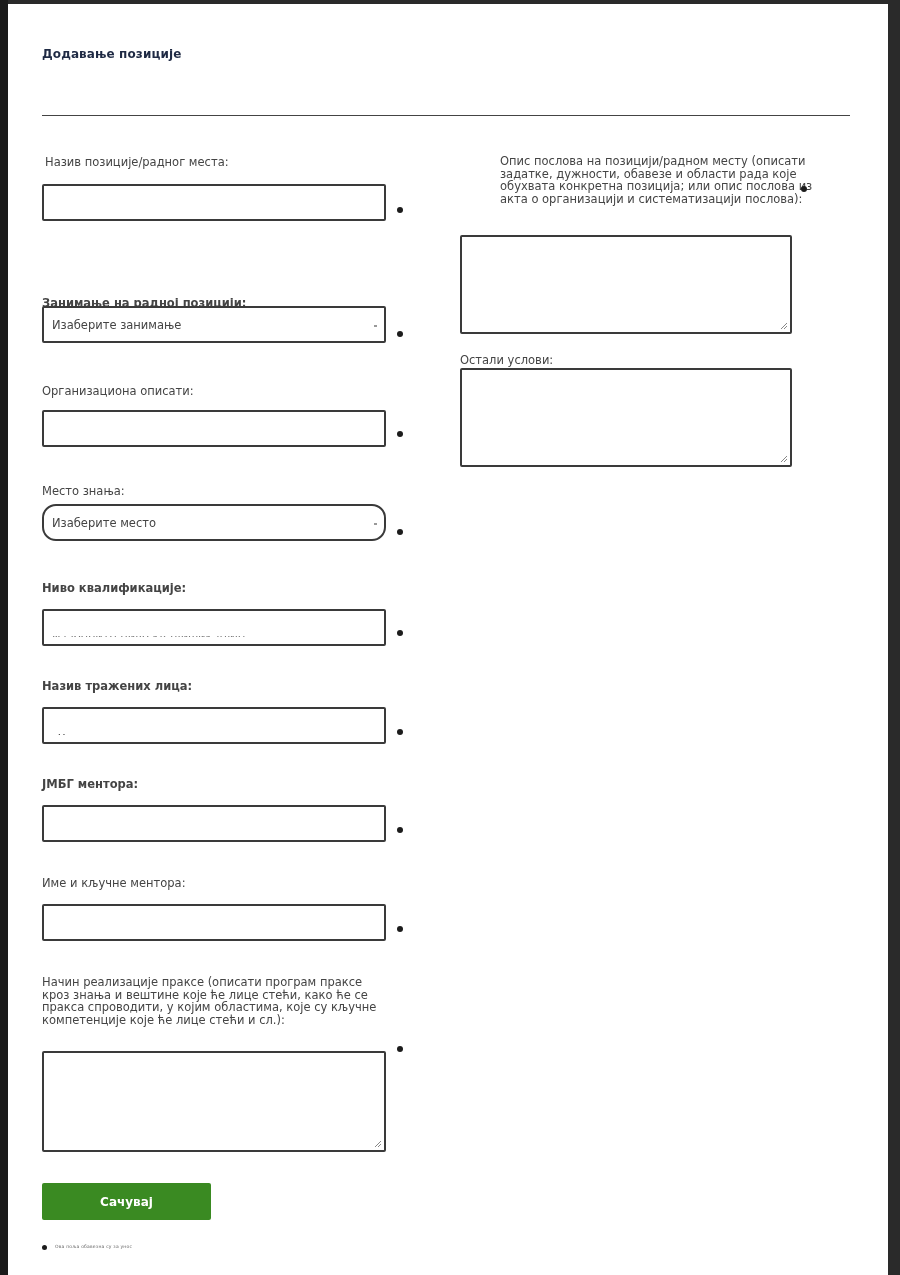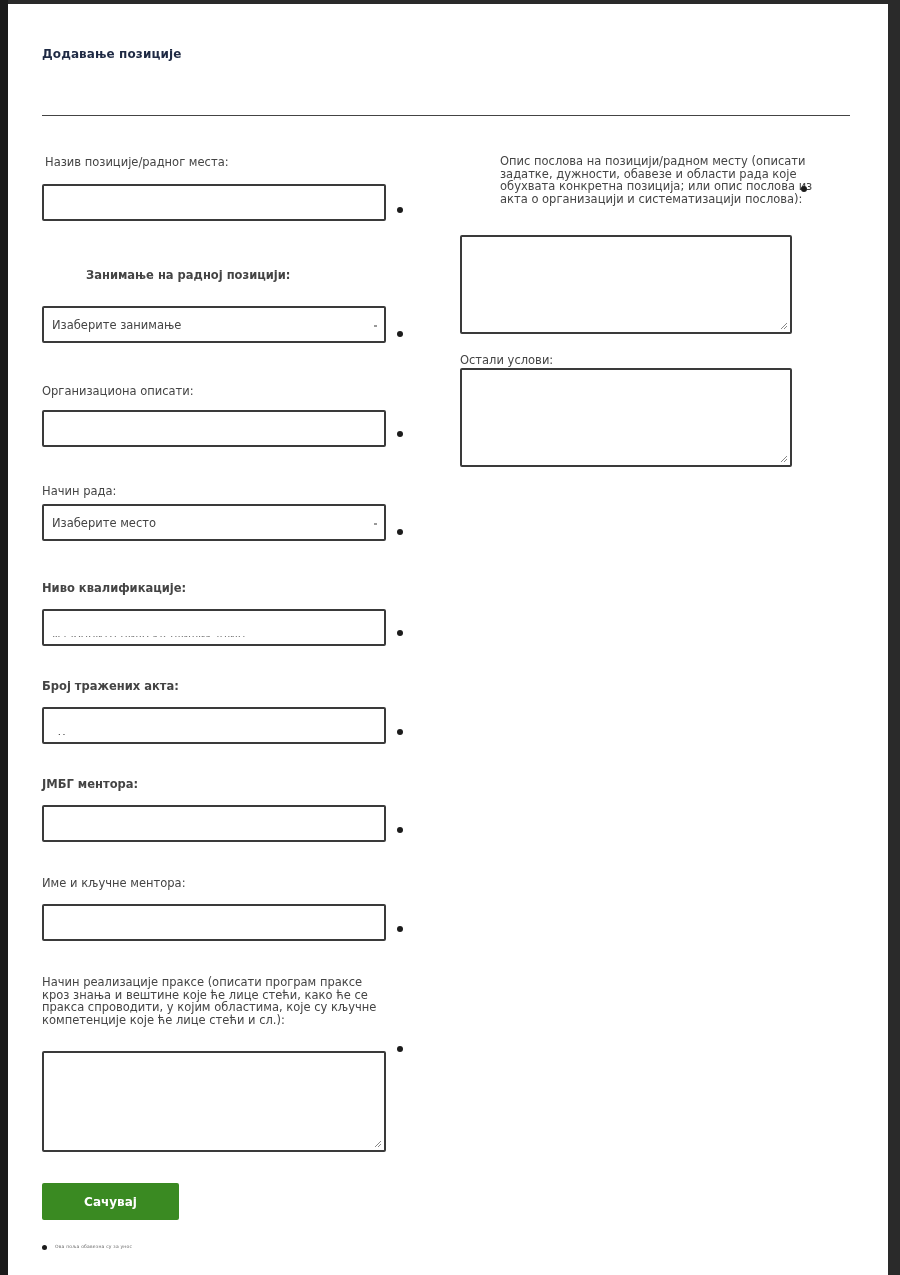--- a/index.html
+++ b/index.html
@@ -38,21 +38,21 @@
     font-family: inherit; font-size: inherit; color: inherit; padding: 0; margin-top: 18px;
   }
   .textarea-box { padding: 0; }
   .grip {
     position: absolute; right: 2px; bottom: 2px; width: 8px; height: 8px;
   }
   .dot {
     position: absolute; width: 6px; height: 6px; border-radius: 50%; background: #1c1c1c;
   }
   .save-btn {
-    position: absolute; left: 42px; top: 1183px; width: 137px; height: 37px;
+    position: absolute; left: 42px; top: 1183px; width: 169px; height: 37px;
     background: #3a8a22; border-radius: 2px; border: none; color: #fff;
     font-size: 12px; font-weight: bold; display: flex; align-items: center; justify-content: center;
     font-family: "DejaVu Sans", "Liberation Sans", sans-serif;
   }
   .footnote {
     position: absolute; left: 55px; top: 1244px; font-size: 4.5px; color: #666; letter-spacing: 0.2px;
   }
 </style>
 </head>
 <body>
@@ -63,47 +63,47 @@
 
 <div class="title">Додавање позиције</div>
 <div class="rule"></div>
 
 <div class="label" style="left:37px; top:156px;margin-left:8px;">Назив позиције/радног места:</div>
 <div class="field" style="left:42px; top:184px; width:344px; height:37px;">
   <input type="text" value="" style="">
 </div>
 <div class="dot" style="left:397px; top:207px;"></div>
 
-<div class="label bold" style="left:42px; top:269px;margin-left:44px;">Занимање на радној позицији:</div>
+<div class="label bold" style="left:42px; top:297px;">Занимање на радној позицији:</div>
 <div class="field select" style="left:42px; top:306px; width:344px; height:37px;">
   <span>Изаберите занимање</span>
   <span class="arrow"></span>
 </div>
 <div class="dot" style="left:397px; top:331px;"></div>
 
 <div class="label" style="left:42px; top:385px;">Организациона описати:</div>
 <div class="field" style="left:42px; top:410px; width:344px; height:37px;">
   <input type="text" value="" style="">
 </div>
 <div class="dot" style="left:397px; top:431px;"></div>
 
-<div class="label" style="left:42px; top:485px;">Начин рада:</div>
-<div class="field select" style="left:42px; top:504px; width:344px; height:37px;">
+<div class="label" style="left:42px; top:485px;">Место знања:</div>
+<div class="field select" style="left:42px; top:504px; width:344px; height:37px;border-radius:14px;">
   <span>Изаберите место</span>
   <span class="arrow"></span>
 </div>
 <div class="dot" style="left:397px; top:529px;"></div>
 
 <div class="label bold" style="left:42px; top:582px;">Ниво квалификације:</div>
 <div class="field" style="left:42px; top:609px; width:344px; height:37px;">
   <input type="text" placeholder="Изаберите ниво квалификације" style="">
 </div>
 <div class="dot" style="left:397px; top:630px;"></div>
 
-<div class="label bold" style="left:42px; top:680px;">Број тражених акта:</div>
+<div class="label bold" style="left:42px; top:680px;">Назив тражених лица:</div>
 <div class="field" style="left:42px; top:707px; width:344px; height:37px;">
   <input type="text" style="padding-left: 6px;" value="0">
 </div>
 <div class="dot" style="left:397px; top:729px;"></div>
 
 <div class="label bold" style="left:42px; top:778px;">ЈМБГ ментора:</div>
 <div class="field" style="left:42px; top:805px; width:344px; height:37px;">
   <input type="text" value="" style="">
 </div>
 <div class="dot" style="left:397px; top:827px;"></div>

